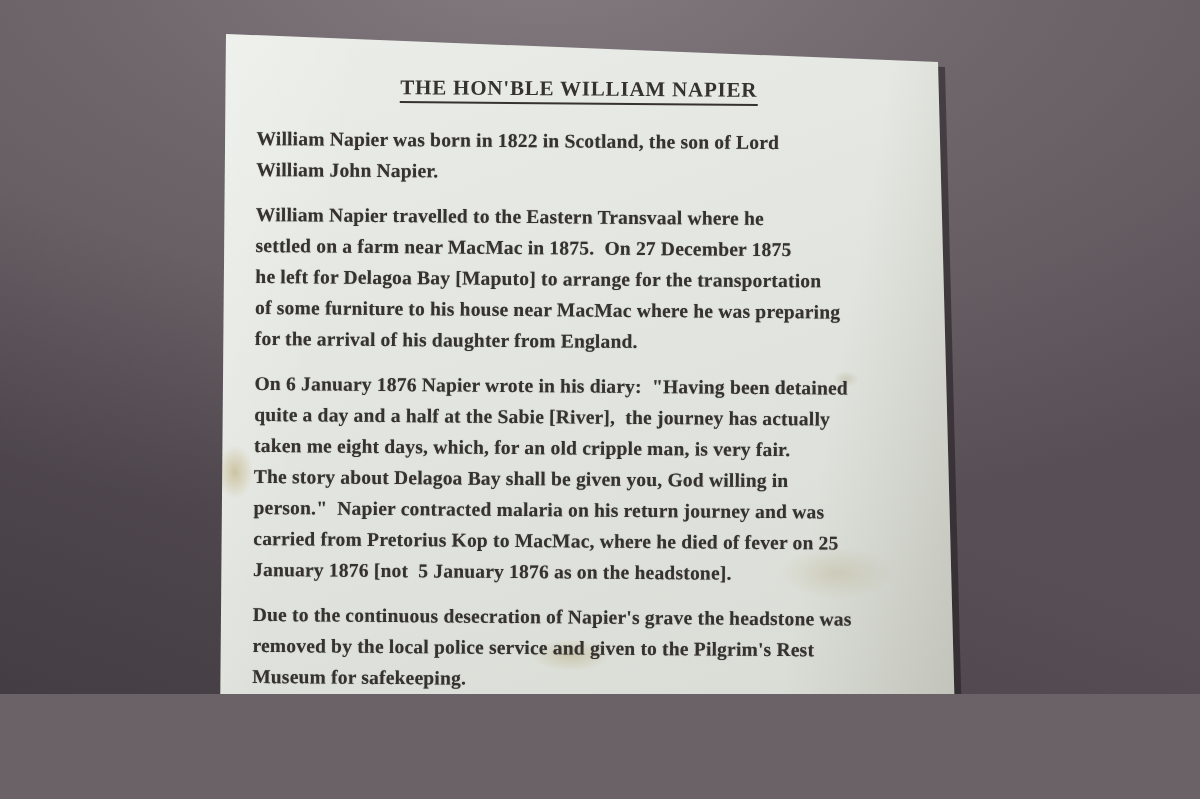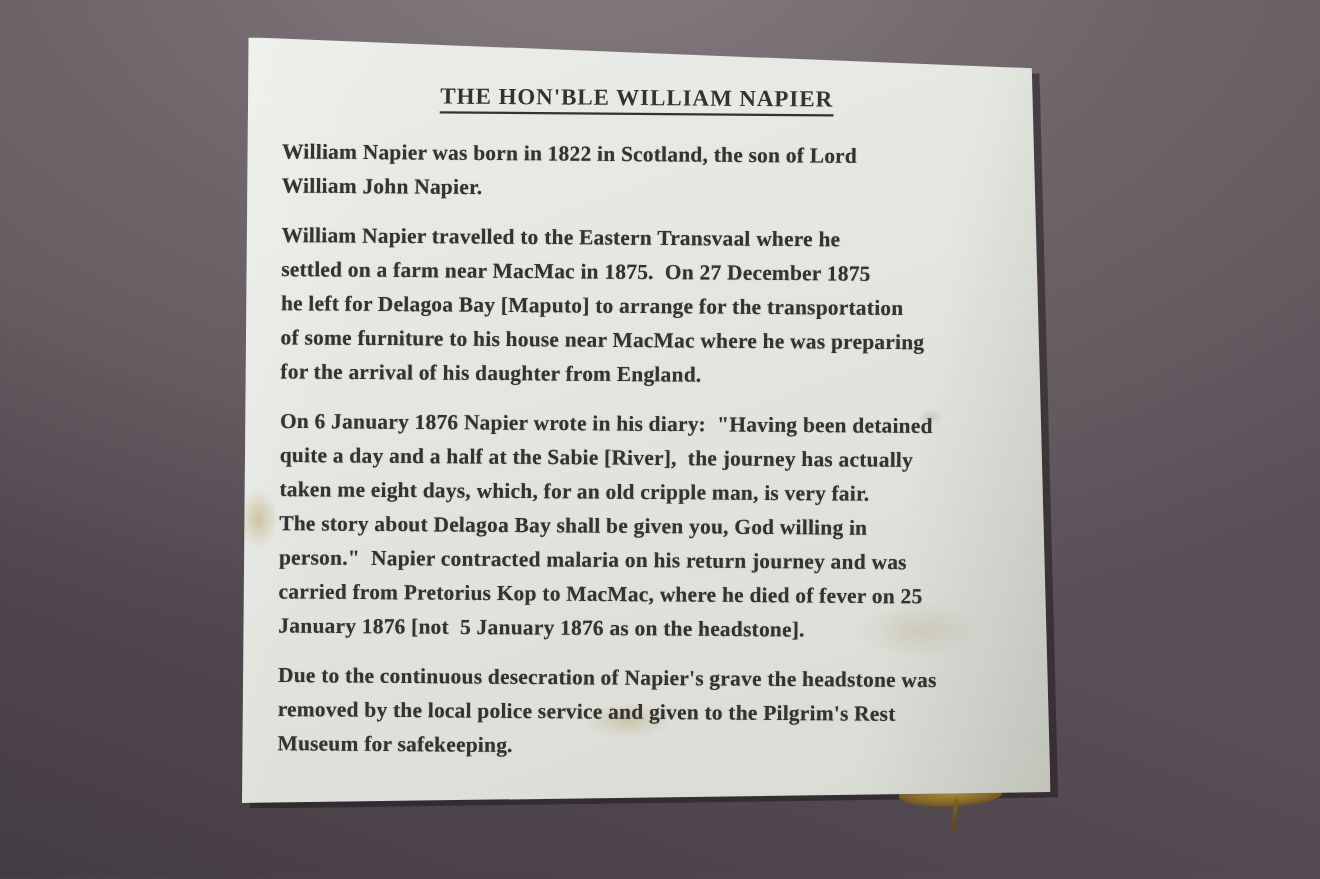--- a/index.html
+++ b/index.html
@@ -7,21 +7,21 @@
     padding: 0;
     width: 1200px;
     height: 799px;
     overflow: hidden;
     background: #6b6267;
     font-family: "Liberation Serif", "DejaVu Serif", serif;
   }
   .scene {
     position: relative;
     width: 1200px;
-    height: 799px;
+    height: 694px;
     overflow: hidden;
   }
   
   .wall {
     position: absolute;
     inset: 0;
     background: radial-gradient(95% 85% at 45% -8%,
                 #857c81 0%, #6f666b 42%, #655d62 68%, #574f55 100%);
   }
   .wall-shade {

